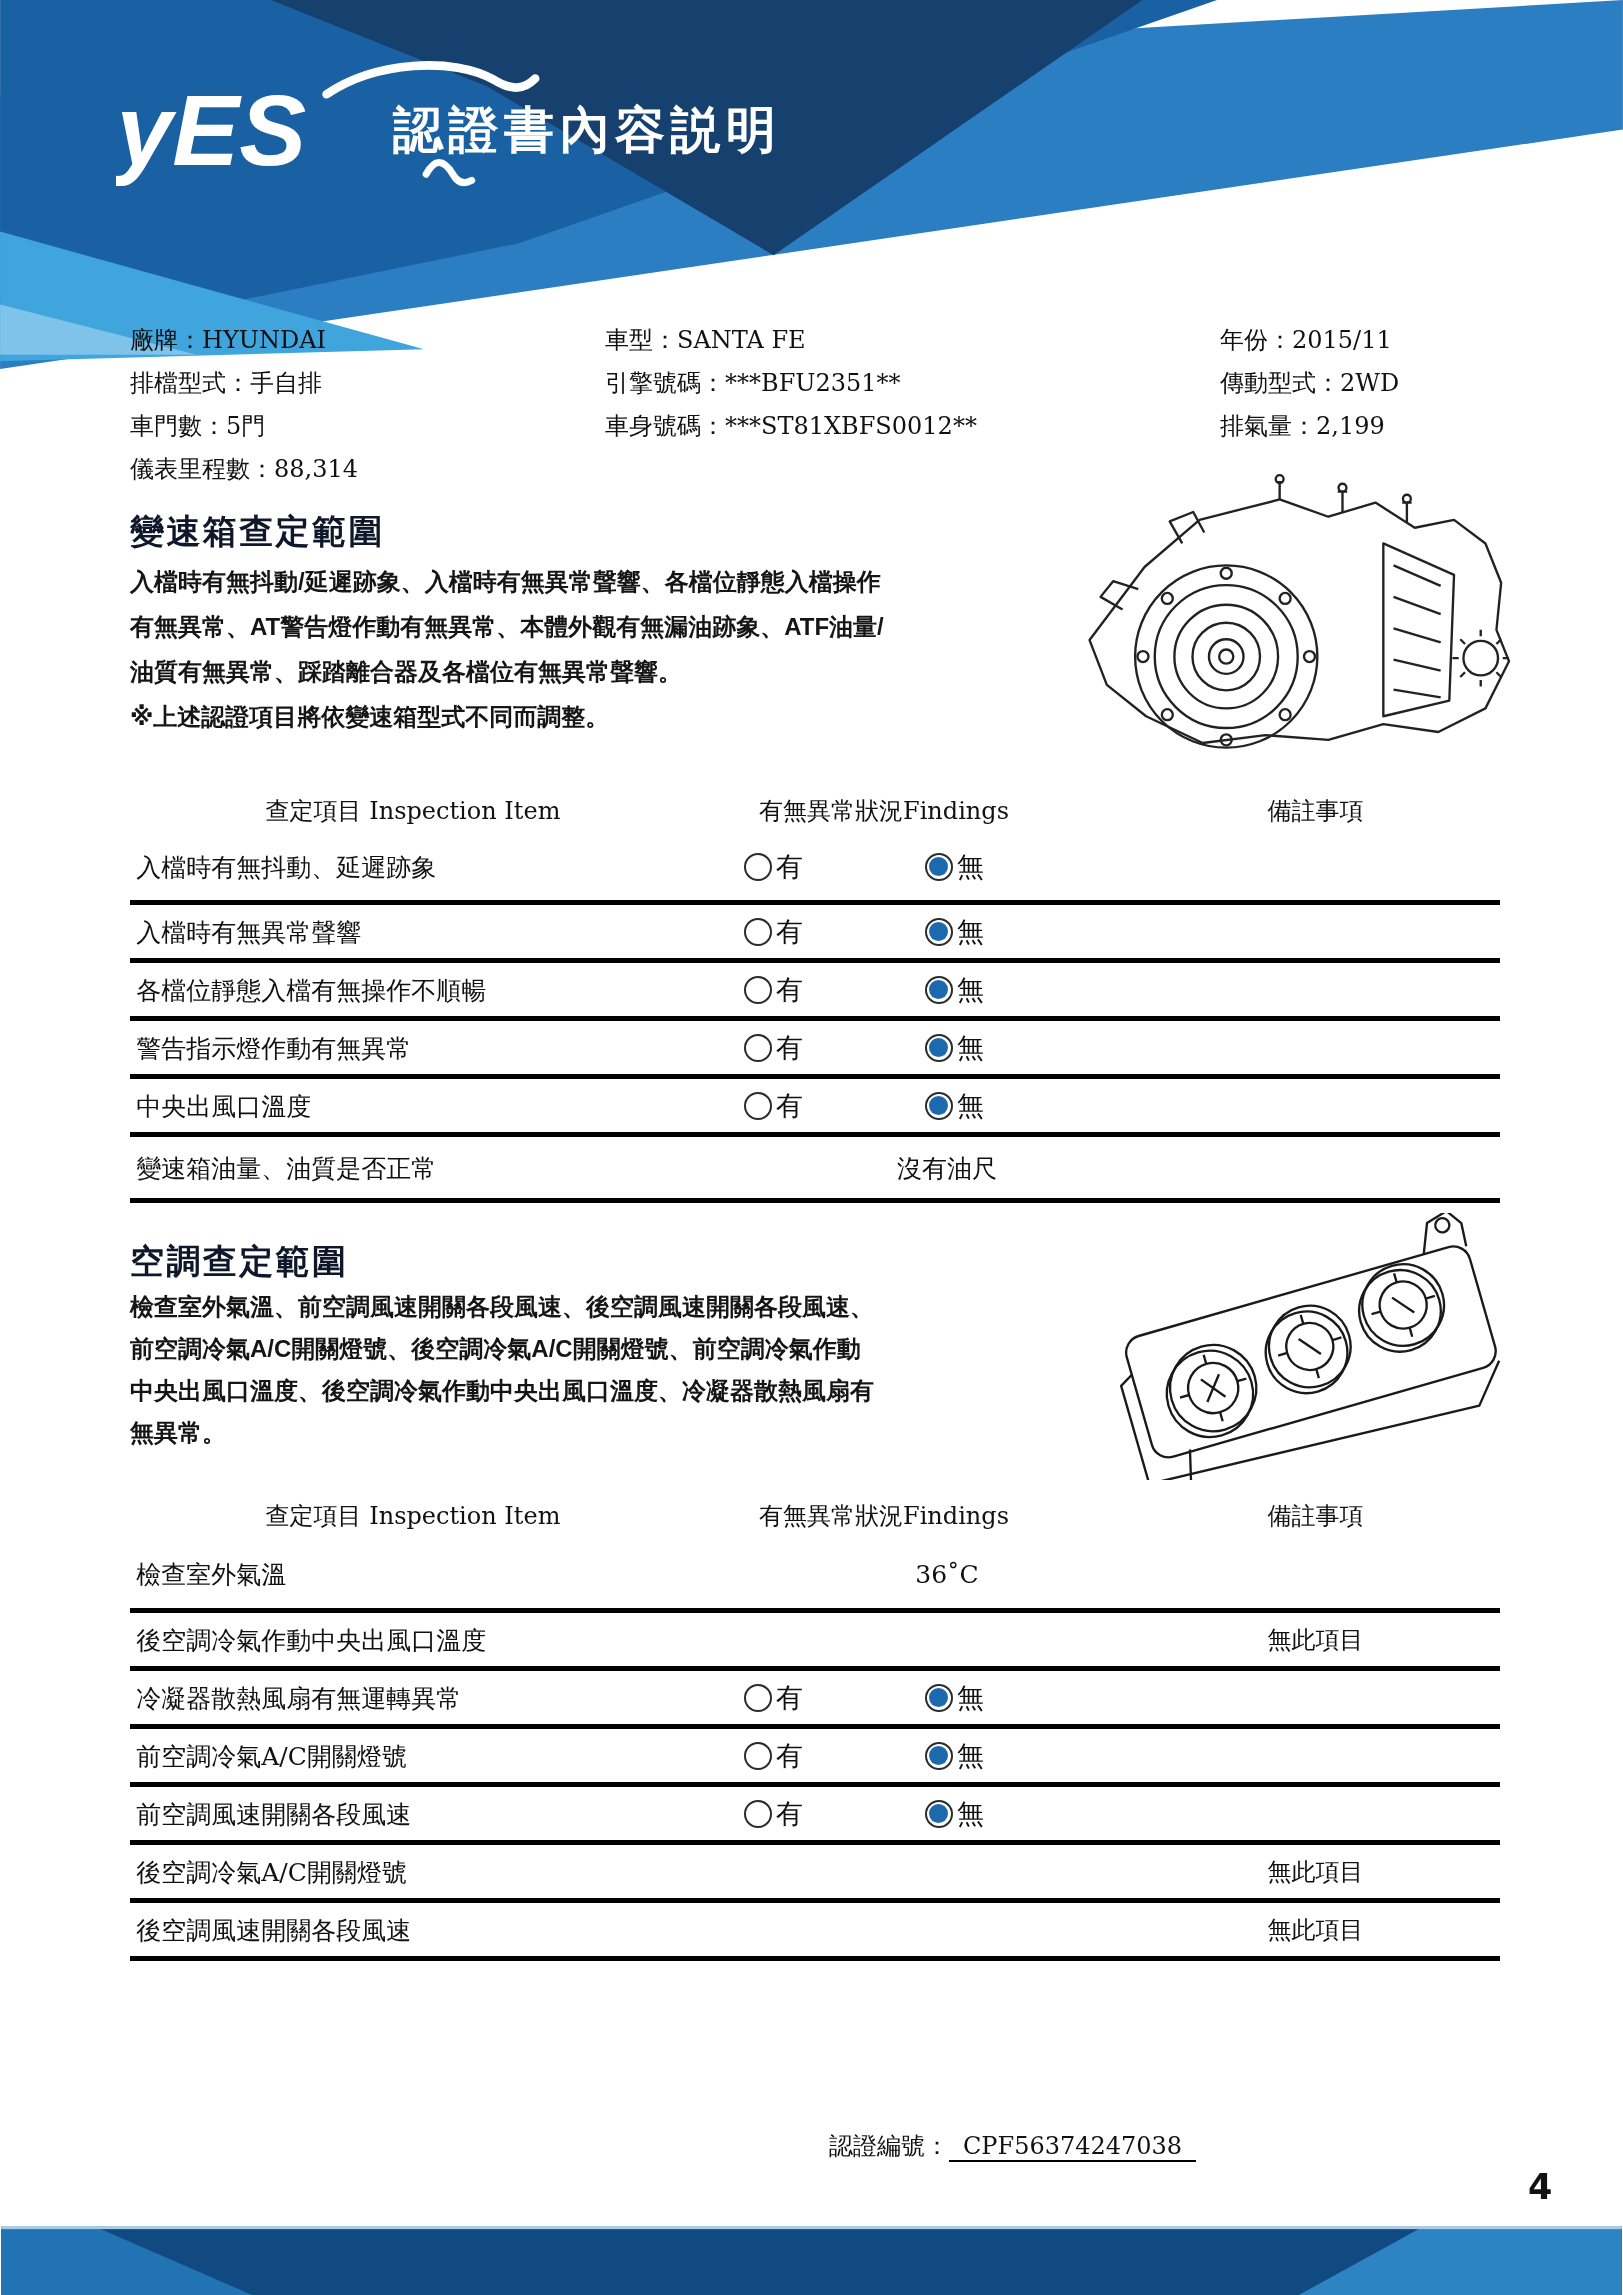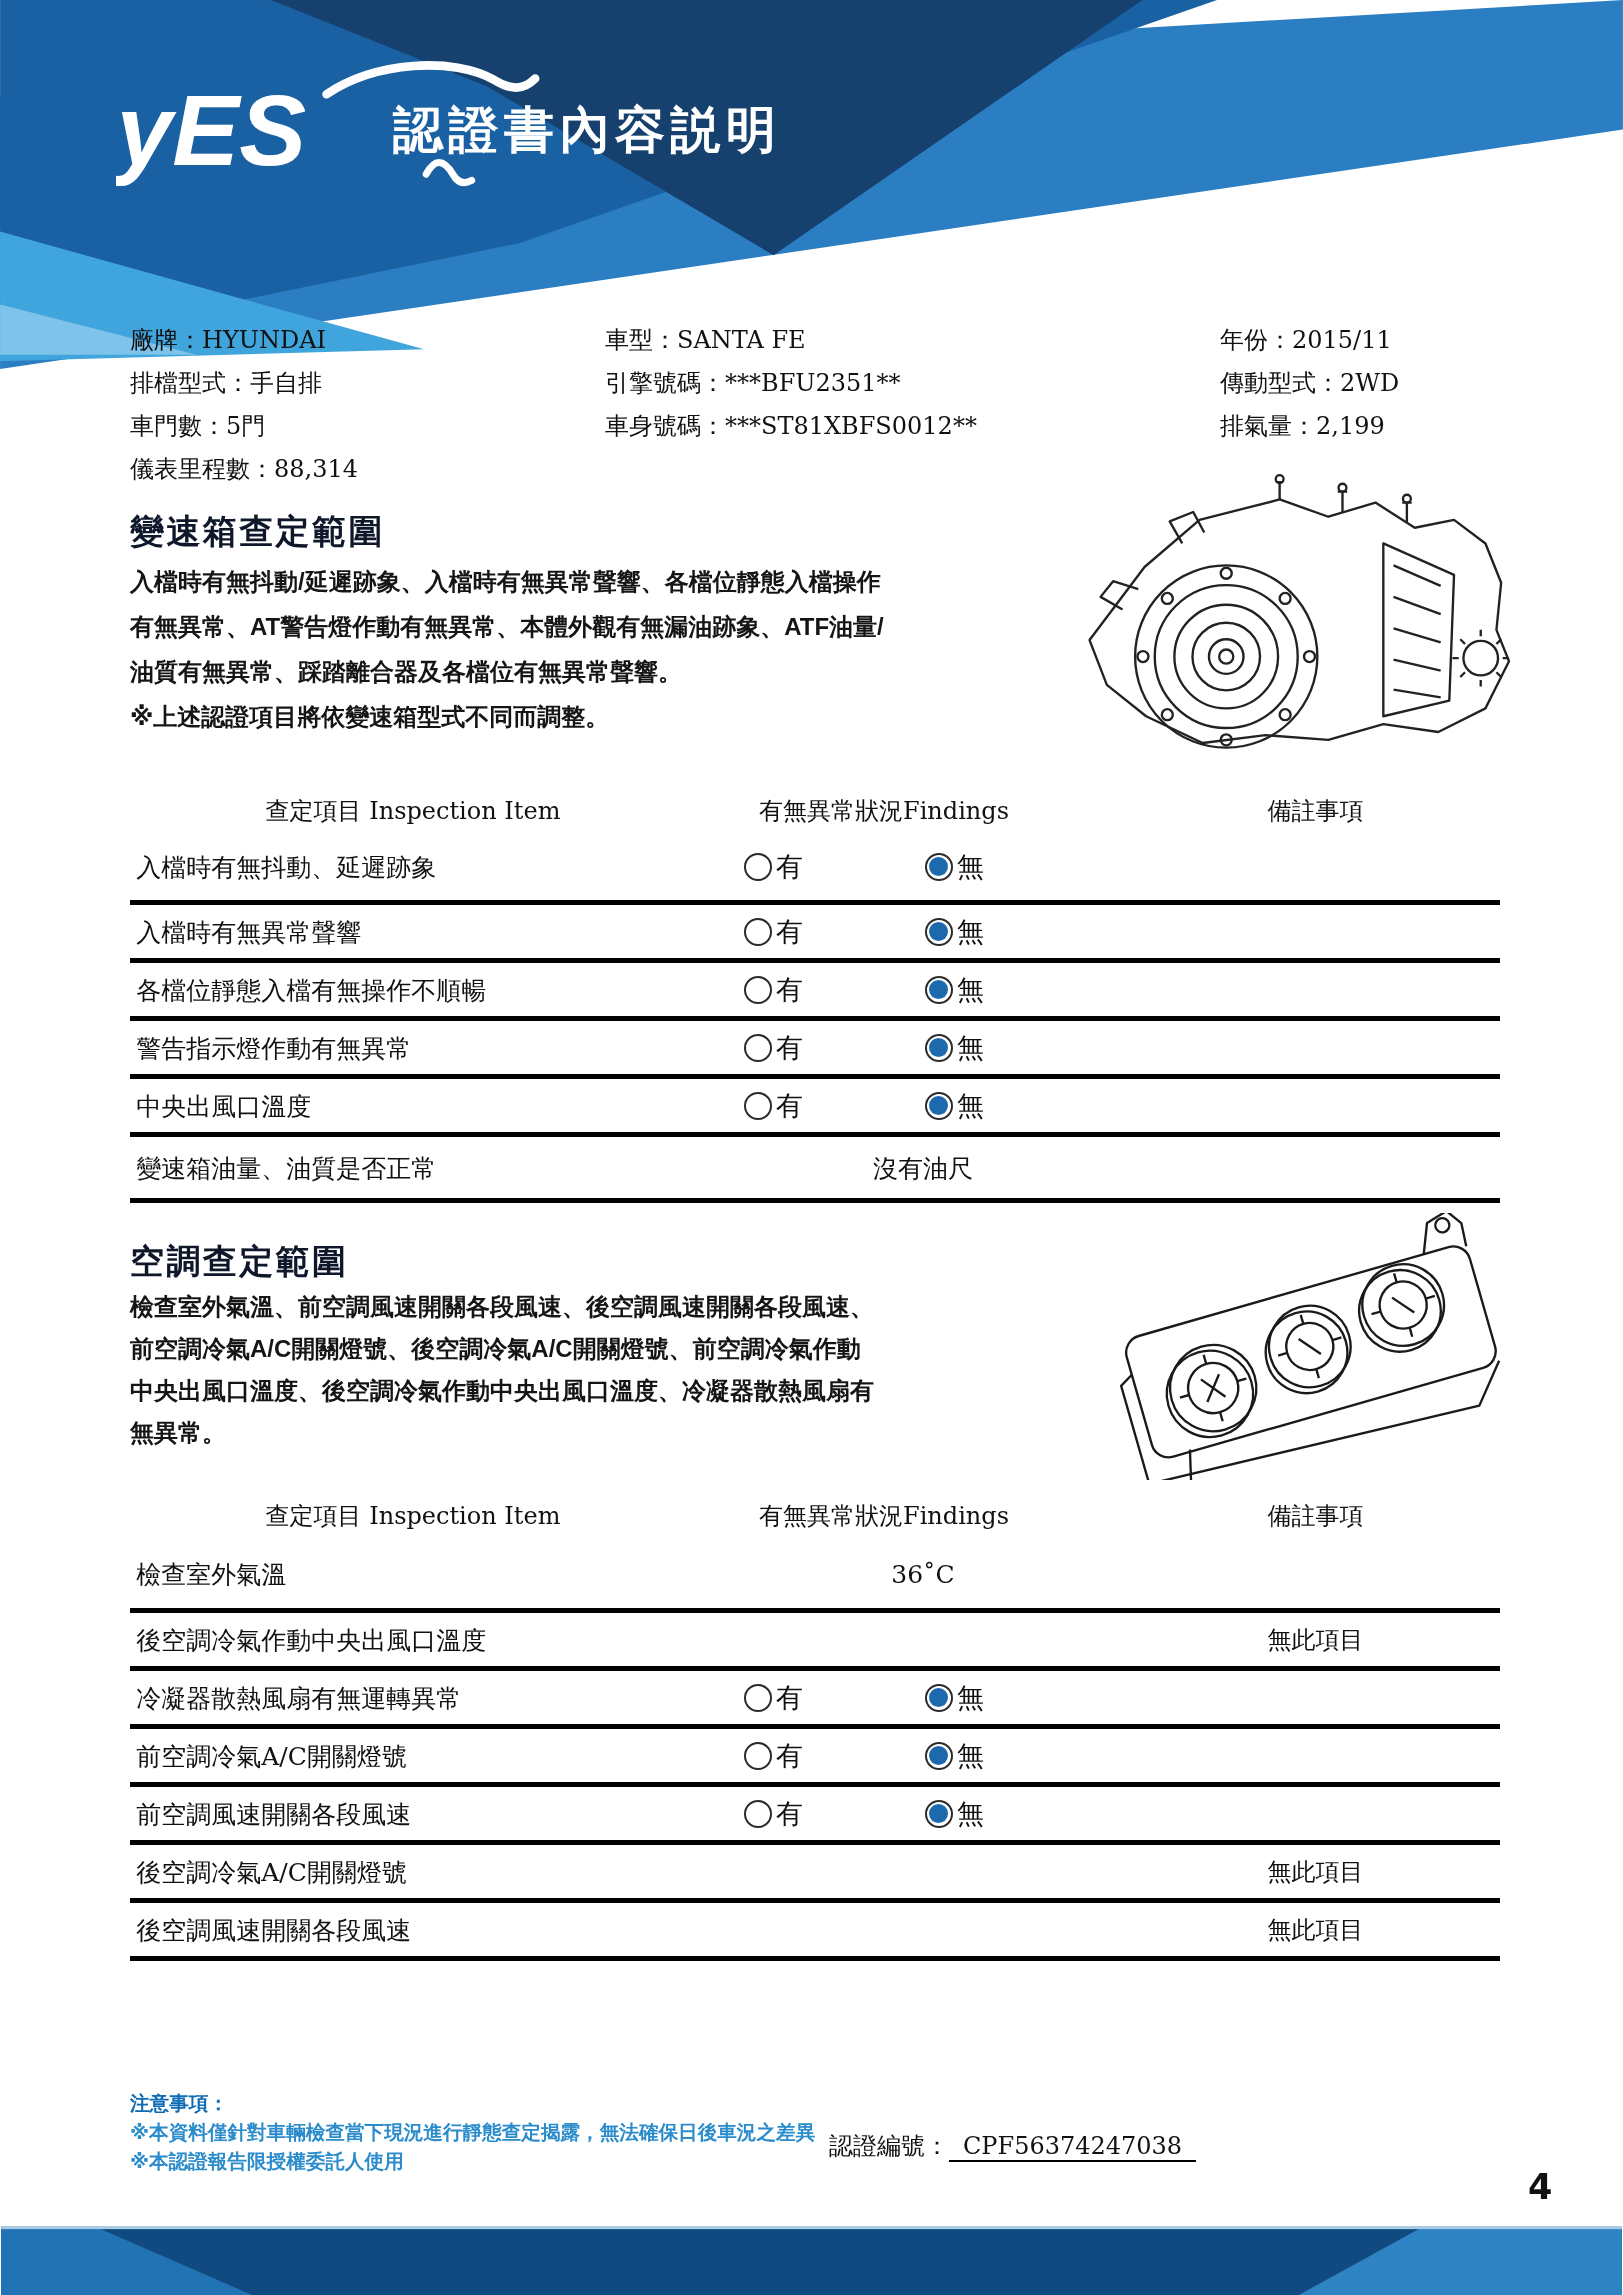--- a/index.html
+++ b/index.html
@@ -40,21 +40,21 @@
   .th2{left:581px;width:346px;text-align:center;font-size:24px;}
   .th3{left:1060px;width:251px;text-align:center;font-size:24px;}
   .item{left:6.3px;font-size:25px;}
   .opt{display:flex;align-items:center;}
   .opt-yes{left:614px;} .opt-no{left:795px;}
   .radio{display:inline-block;width:28px;height:28px;border-radius:50%;
          border:2.4px solid #2b2b2b;background:#fff;box-sizing:border-box;}
   .radio.sel::after{content:"";display:block;width:19px;height:19px;margin:2.4px;
          border-radius:50%;background:#1c69ae;}
   .optlab{font-size:27px;margin-left:3.9px;font-family:"DejaVu Serif","Liberation Serif",serif;}
-  .finding{left:628px;width:330px;text-align:center;font-size:25px;}
+  .finding{left:652px;width:330px;text-align:center;font-size:25px;}
   .remark{left:1044px;width:283px;text-align:center;font-size:24px;}
   
   .t1 .trow:nth-child(2){height:67px;}
   .t1 .trow:nth-child(3),.t1 .trow:nth-child(4),
   .t1 .trow:nth-child(5),.t1 .trow:nth-child(6){height:53px;}
   .t1 .trow:nth-child(7){height:61px;}
   
   .t2 .trow:nth-child(2){height:69px;}
   .t2 .trow:nth-child(n+3){height:53px;}
 
@@ -299,23 +299,20 @@
       <div class="trow">
         <span class="item">後空調冷氣A/C開關燈號</span>
         <span class="remark">無此項目</span>
       </div>
       <div class="trow">
         <span class="item">後空調風速開關各段風速</span>
         <span class="remark">無此項目</span>
       </div>
     </div>
 
-  <div class="notes"><span class="head">注意事項：</span>
-<span class="body">※本資料僅針對車輛檢查當下現況進行靜態查定揭露，無法確保日後車況之差異
-※本認證報告限授權委託人使用</span></div>
 
   <div class="cert">
     <span>認證編號：</span><span class="num">CPF56374247038</span>
   </div>
 
   <div class="pagenum">4</div>
 
   <svg class="footer-svg" width="1623" height="69" viewBox="0 0 2067 88">
     <rect x="0" y="0" width="2067" height="88" fill="#114a80"></rect>
     <polygon points="0,0 118,0 320,88 0,88" fill="#2273b4"></polygon>

